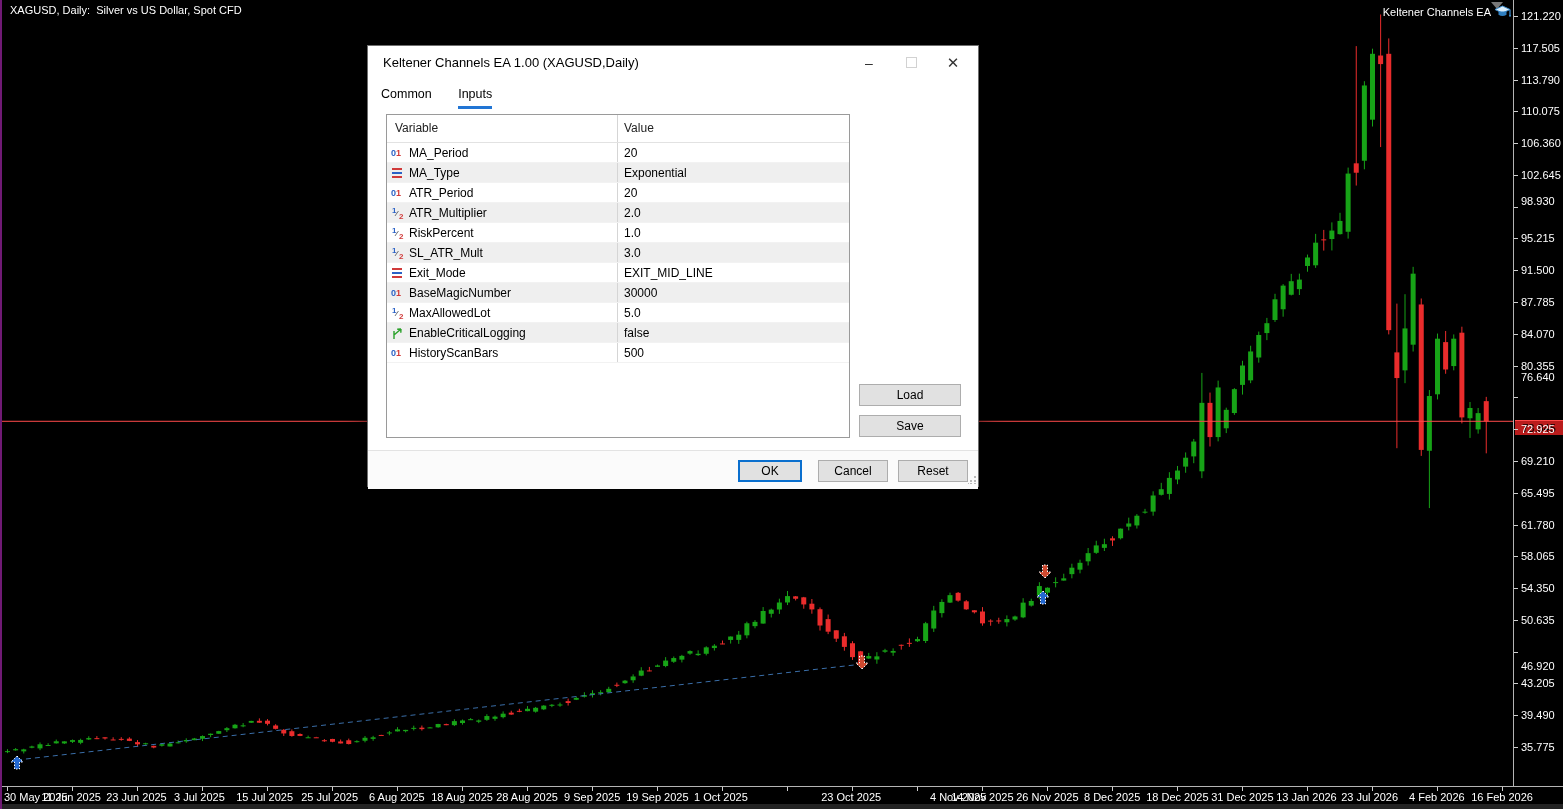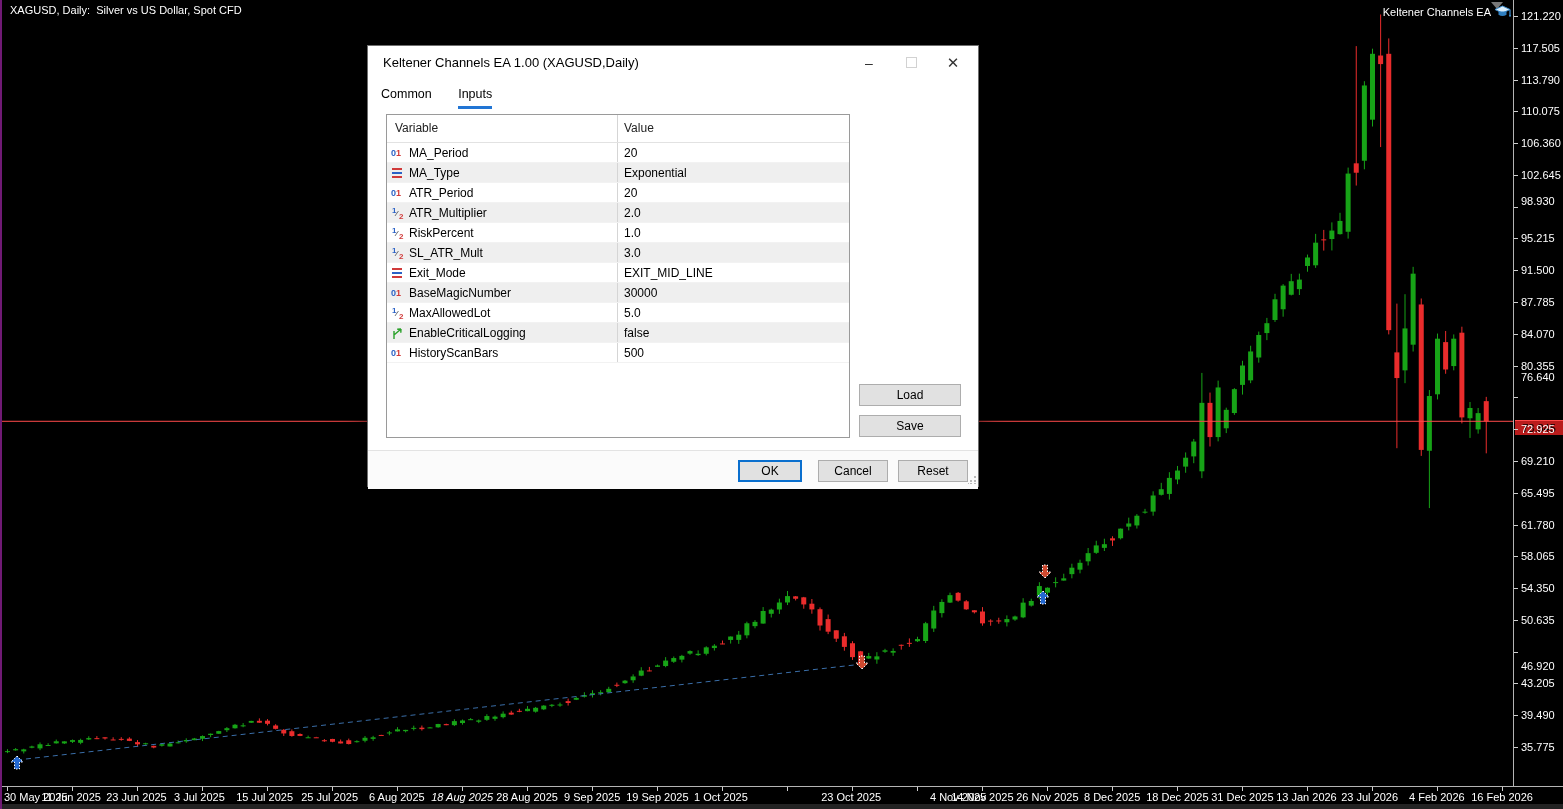--- a/index.html
+++ b/index.html
@@ -525,21 +525,21 @@
       <div class="time-label" style="left: 104.2px; text-align: right;">23 Jun 2025</div>
       <div class="time-tick" style="left: 200px;"></div>
       <div class="time-label" style="left: 172px;">3 Jul 2025</div>
       <div class="time-tick" style="left: 265px;"></div>
       <div class="time-label" style="left: 234.2px;">15 Jul 2025</div>
       <div class="time-tick" style="left: 330px;"></div>
       <div class="time-label" style="left: 299.2px;">25 Jul 2025</div>
       <div class="time-tick" style="left: 395px;"></div>
       <div class="time-label" style="left: 367px;">6 Aug 2025</div>
       <div class="time-tick" style="left: 460px;"></div>
-      <div class="time-label" style="left: 429.2px; font-style: italic;">18 Aug 2025</div>
+      <div class="time-label" style="left: 429.2px;">18 Aug 2025</div>
       <div class="time-tick" style="left: 525px;"></div>
       <div class="time-label" style="left: 494.2px;">28 Aug 2025</div>
       <div class="time-tick" style="left: 590px;"></div>
       <div class="time-label" style="left: 562px;">9 Sep 2025</div>
       <div class="time-tick" style="left: 655px;"></div>
       <div class="time-label" style="left: 624.2px;">19 Sep 2025</div>
       <div class="time-tick" style="left: 720px;"></div>
       <div class="time-label" style="left: 692px;">1 Oct 2025</div>
       <div class="time-tick" style="left: 785px;"></div>
       <div class="time-label" style="left: 754.2px; margin-top: 48px;">13 Oct 2025</div>

